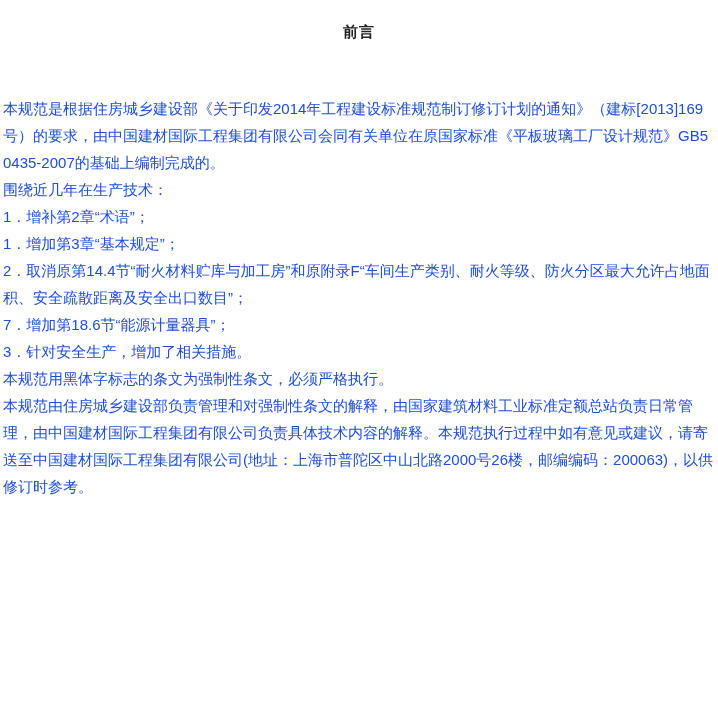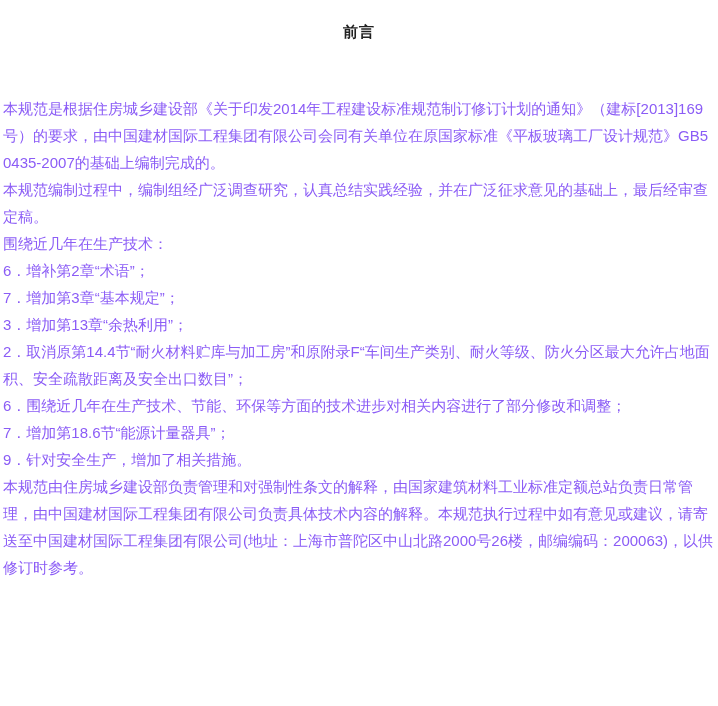--- a/index.html
+++ b/index.html
@@ -27,37 +27,35 @@
     font-weight: 700;
     line-height: 27px;
     color: #212121;
     letter-spacing: 1px;
   }
   .content p {
     margin: 0;
     padding: 0;
     font-size: 15px;
     line-height: 27px;
-    color: #8b5cf6;
+    color: #1d4ed8;
     text-align: left;
     word-break: break-all;
   }
 </style>
 </head>
 <body>
 
 <div class="page">
   <h1 class="doc-title">前言</h1>
   <div class="content">
     <p>本规范是根据住房城乡建设部《关于印发2014年工程建设标准规范制订修订计划的通知》（建标[2013]169号）的要求，由中国建材国际工程集团有限公司会同有关单位在原国家标准《平板玻璃工厂设计规范》GB50435-2007的基础上编制完成的。</p>
-    <p>本规范编制过程中，编制组经广泛调查研究，认真总结实践经验，并在广泛征求意见的基础上，最后经审查定稿。</p>
     <p>围绕近几年在生产技术：</p>
-    <p>6．增补第2章“术语”；</p>
-    <p>7．增加第3章“基本规定”；</p>
-    <p>3．增加第13章“余热利用”；</p>
+    <p>1．增补第2章“术语”；</p>
+    <p>1．增加第3章“基本规定”；</p>
     <p>2．取消原第14.4节“耐火材料贮库与加工房”和原附录F“车间生产类别、耐火等级、防火分区最大允许占地面积、安全疏散距离及安全出口数目”；</p>
-    <p>6．围绕近几年在生产技术、节能、环保等方面的技术进步对相关内容进行了部分修改和调整；</p>
     <p>7．增加第18.6节“能源计量器具”；</p>
-    <p>9．针对安全生产，增加了相关措施。</p>
+    <p>3．针对安全生产，增加了相关措施。</p>
+    <p>本规范用黑体字标志的条文为强制性条文，必须严格执行。</p>
     <p>本规范由住房城乡建设部负责管理和对强制性条文的解释，由国家建筑材料工业标准定额总站负责日常管理，由中国建材国际工程集团有限公司负责具体技术内容的解释。本规范执行过程中如有意见或建议，请寄送至中国建材国际工程集团有限公司(地址：上海市普陀区中山北路2000号26楼，邮编编码：200063)，以供修订时参考。</p>
 
   </div>
 </div>
 
 </body></html>

